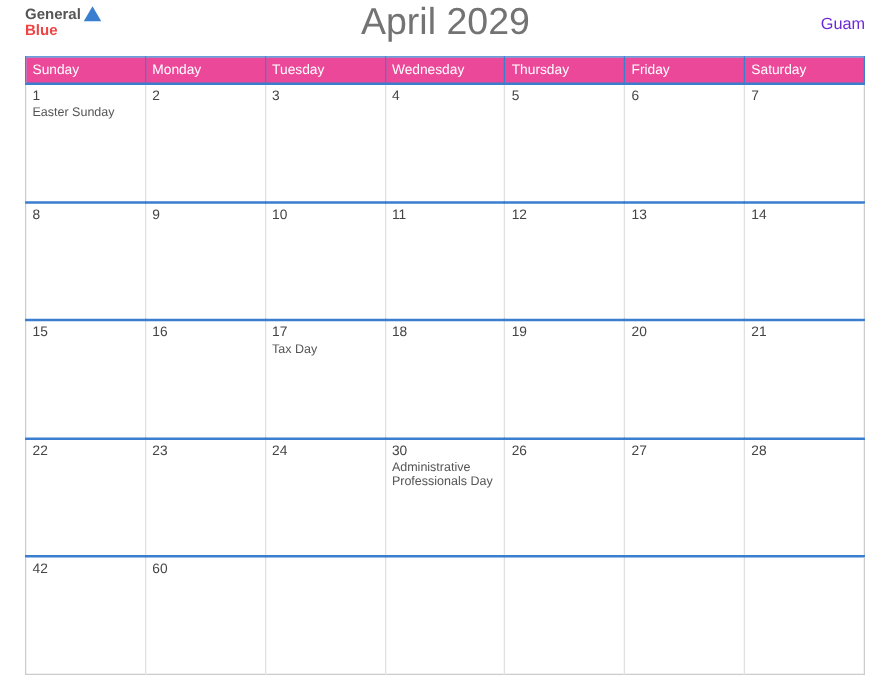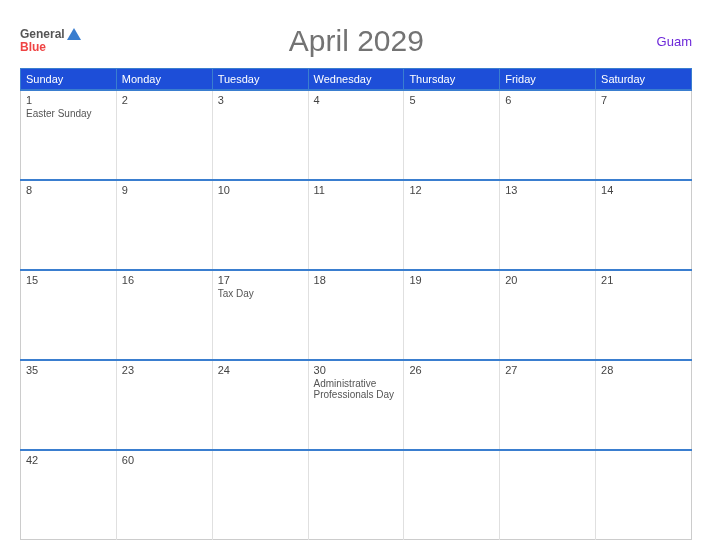--- a/index.html
+++ b/index.html
@@ -7,21 +7,21 @@
       font-family: Arial, sans-serif;
       background: #fff;
       width: 712px;
       height: 550px;
       overflow: hidden;
     }
     .page {
       width: 712px;
       height: 550px;
       background: #fff;
-      padding: 24px 20px 10px 20px;
+      padding: 1px 20px 10px 20px;
       display: flex;
       flex-direction: column;
     }
     .header {
       display: flex;
       align-items: center;
       justify-content: space-between;
       margin-bottom: 10px;
     }
     .logo {
@@ -68,21 +68,21 @@
       min-width: 60px;
     }
     .calendar {
       border: 1px solid #ccc;
       border-collapse: collapse;
       width: 100%;
       flex: 1;
       table-layout: fixed;
     }
     .calendar thead tr th {
-      background: #1d4ed8;
+      background: #ec4899;
       color: #fff;
       font-size: 11px;
       font-weight: normal;
       padding: 4px 5px;
       text-align: left;
       border: 1px solid #3a7ecf;
     }
     .calendar tbody tr {
       border-top: 2px solid #3a7ecf;
     }
@@ -208,21 +208,21 @@
           </td>
           <td>
             <span class="day-number">20</span>
           </td>
           <td>
             <span class="day-number">21</span>
           </td>
         </tr>
         <tr>
           <td>
-            <span class="day-number">35</span>
+            <span class="day-number">22</span>
           </td>
           <td>
             <span class="day-number">23</span>
           </td>
           <td>
             <span class="day-number">24</span>
           </td>
           <td>
             <span class="day-number">30</span>
             <span class="day-event">Administrative Professionals Day</span>

